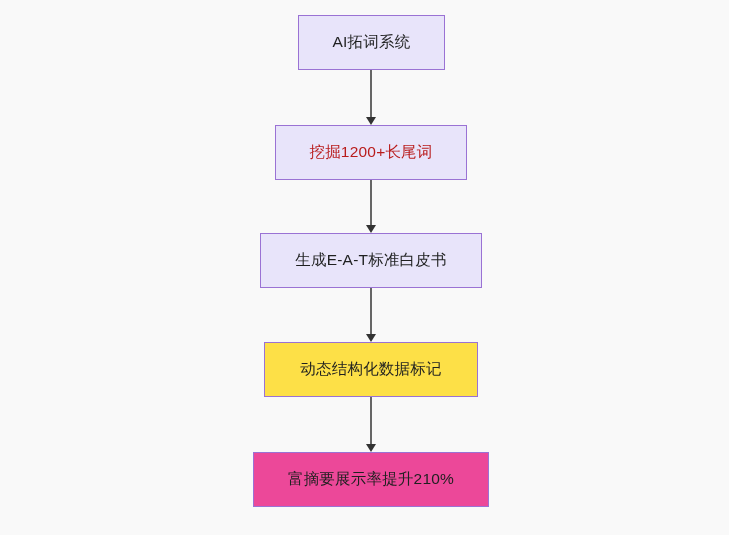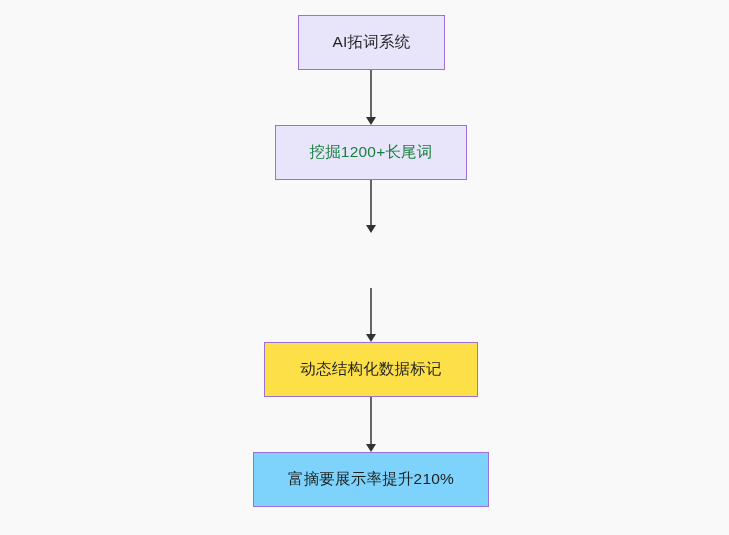--- a/index.html
+++ b/index.html
@@ -81,22 +81,25 @@
   </div>
   <div class="connector" id="edge-3" style="left: 363px; top: 397px; width: 16px; height: 55px;">
     <div class="conn-line" style="height: 48px; background: rgb(102, 102, 102);"></div>
     <div class="conn-head" style="top: 46.5px; border-top-color: rgb(51, 51, 51);"></div>
   </div>
 
   <div class="node" id="node-0" style="left: 298px; top: 15px; width: 147px; height: 55px; background: rgb(232, 228, 250); border-color: rgb(154, 114, 212);">
     <span class="node-label" style="color: rgb(31, 32, 32);">AI拓词系统</span>
   </div>
   <div class="node" id="node-1" style="left: 275px; top: 125px; width: 192px; height: 55px; background: rgb(232, 228, 250); border-color: rgb(154, 114, 212);">
-    <span class="node-label" style="color: #15803d;">挖掘1200+长尾词</span>
+    <span class="node-label" style="color: #b91c1c;">挖掘1200+长尾词</span>
+  </div>
+  <div class="node" id="node-2" style="left: 260px; top: 233px; width: 222px; height: 55px; background: rgb(232, 228, 250); border-color: rgb(154, 114, 212);">
+    <span class="node-label" style="color: rgb(31, 32, 32);">生成E-A-T标准白皮书</span>
   </div>
   <div class="node" id="node-3" style="left: 264px; top: 342px; width: 214px; height: 55px; background: #fde047; border-color: rgb(154, 114, 212);">
     <span class="node-label" style="color: rgb(31, 32, 32);">动态结构化数据标记</span>
   </div>
-  <div class="node" id="node-4" style="left: 253px; top: 452px; width: 236px; height: 55px; background: #7dd3fc; border-color: rgb(154, 114, 212);">
+  <div class="node" id="node-4" style="left: 253px; top: 452px; width: 236px; height: 55px; background: #ec4899; border-color: rgb(154, 114, 212);">
     <span class="node-label" style="color: rgb(31, 32, 32);">富摘要展示率提升210%</span>
   </div>
 
 </div>
 
 </body></html>

